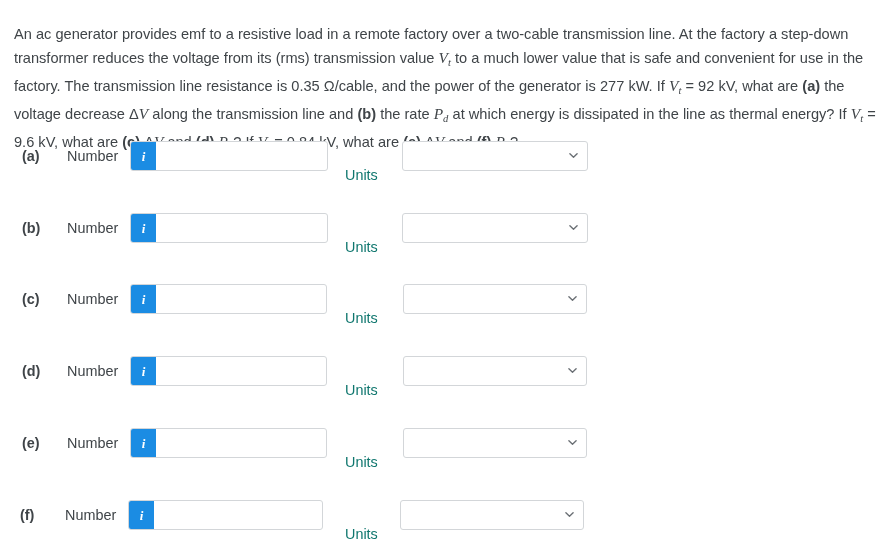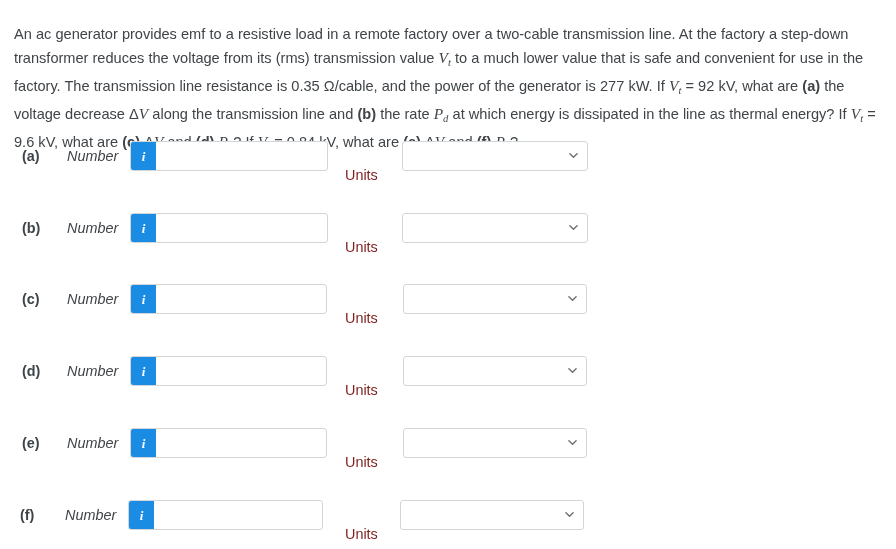--- a/index.html
+++ b/index.html
@@ -64,21 +64,20 @@
     color: #3f4448;
     width: 34px;
     text-align: left;
     flex: none;
   }
   .num-label {
     font-size: 14.4px;
     color: #3f4448;
     flex: none;
     margin-left: 11px;
-    font-style: italic;
   }
   .input-wrap {
     position: relative;
     display: flex;
     align-items: stretch;
     flex: none;
     height: 30px;
     box-sizing: border-box;
     border: 1px solid #d3d6d9;
     border-radius: 3px;
@@ -107,21 +106,21 @@
     outline: none;
     background: transparent;
     font-family: "Liberation Sans", sans-serif;
     font-size: 14px;
     color: #3f4448;
     padding: 0 6px;
     min-width: 0;
   }
   .units-label {
     font-size: 14.4px;
-    color: #7f1d1d;
+    color: #0f766e;
     flex: none;
     margin-top: 38px;
   }
   .select-wrap {
     position: relative;
     flex: none;
     height: 30px;
     box-sizing: border-box;
     border: 1px solid #d3d6d9;
     border-radius: 3px;

